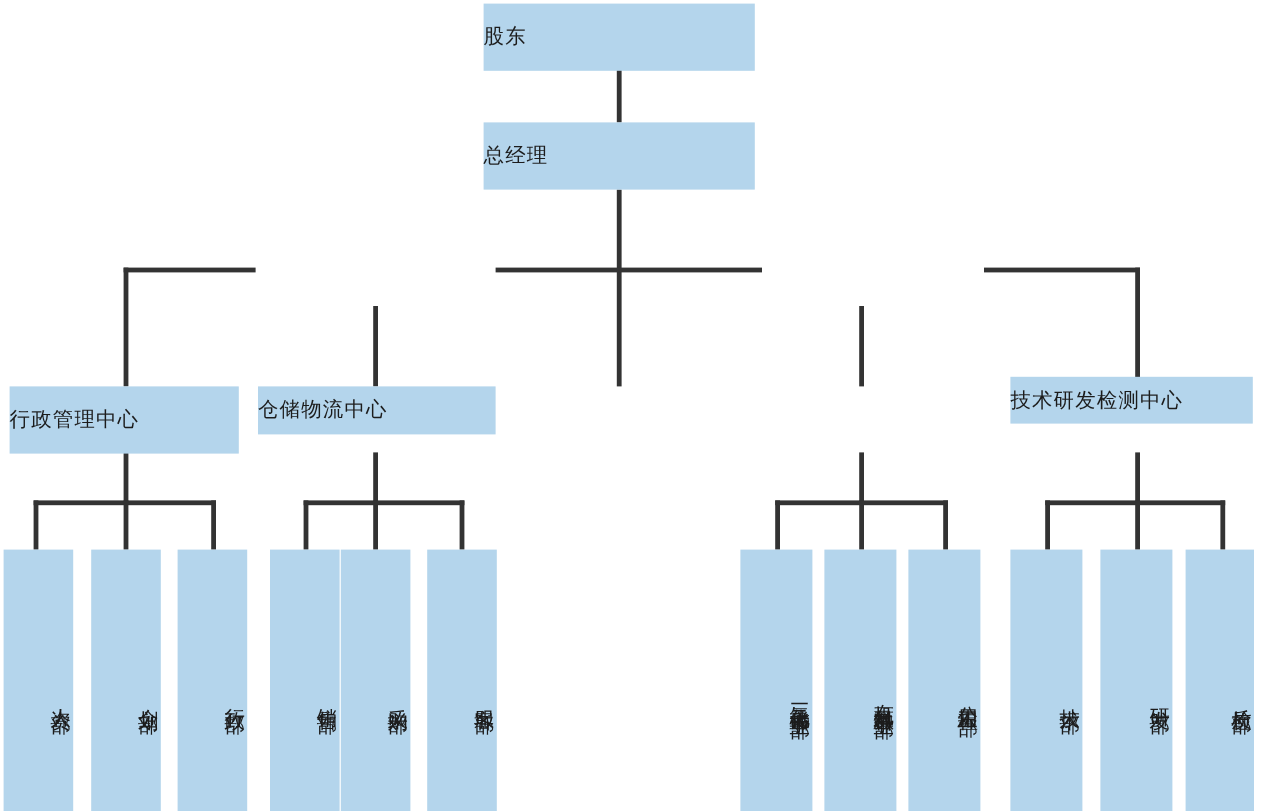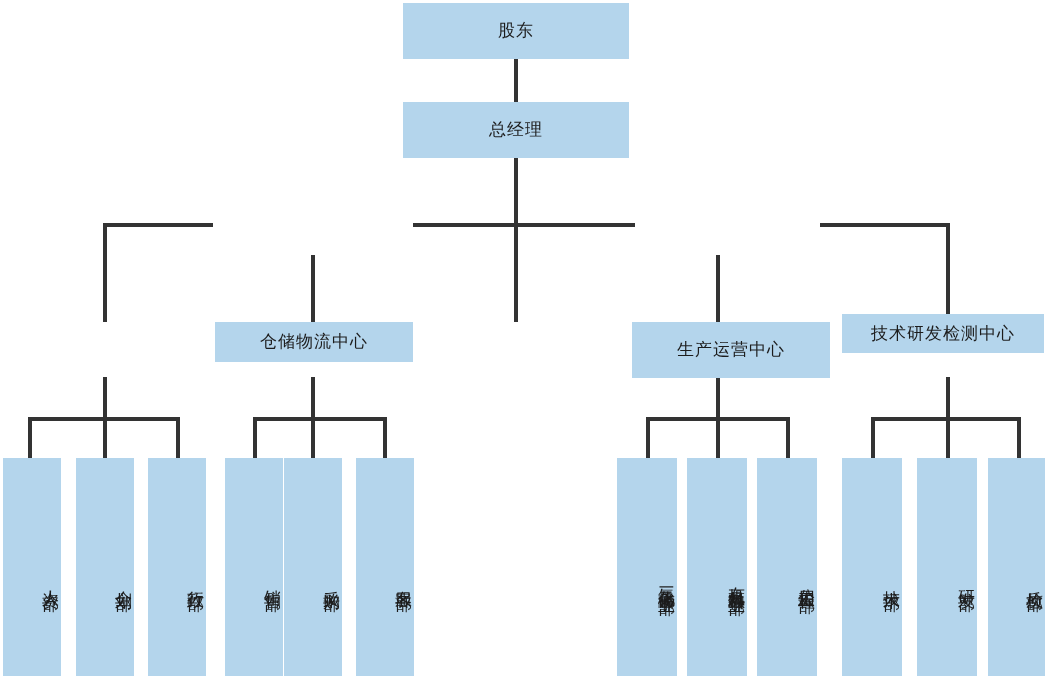--- a/index.html
+++ b/index.html
@@ -16,21 +16,21 @@
     height: 676px;
     background: #ffffff;
     overflow: hidden;
   }
   .node {
     position: absolute;
     background: #b4d5ec;
     box-sizing: border-box;
     display: flex;
     align-items: center;
-    justify-content: center;
+    justify-content: flex-start;
     color: #1c1c1c;
     font-size: 17px;
     letter-spacing: 1px;
     line-height: 1.25;
     z-index: 2;
   }
   .node.vertical {
     writing-mode: vertical-rl;
     text-orientation: upright;
     align-items: flex-start;
@@ -95,25 +95,25 @@
 
   <div class="node" style="left:403px; top:3px; width:226px; height:56px;">
     <span class="label">股东</span>
   </div>
 
   <div class="node" style="left:403px; top:102px; width:226px; height:56px;">
     <span class="label">总经理</span>
   </div>
 
 
+  <div class="node" style="left:8px; top:322px; width:191px; height:56px;">
+    <span class="label">行政管理中心</span>
+  </div>
   <div class="node" style="left:215px; top:322px; width:198px; height:40px;">
     <span class="label">仓储物流中心</span>
-  </div>
-  <div class="node" style="left:632px; top:322px; width:198px; height:56px;">
-    <span class="label">生产运营中心</span>
   </div>
   <div class="node" style="left:842px; top:314px; width:202px; height:39px;">
     <span class="label">技术研发检测中心</span>
   </div>
 
   <div class="node vertical" style="left:3px; top:458px; width:58px; height:218px;">
     <span class="label">人资部</span>
   </div>
   <div class="node vertical" style="left:76px; top:458px; width:58px; height:218px;">
     <span class="label">企划部</span>

